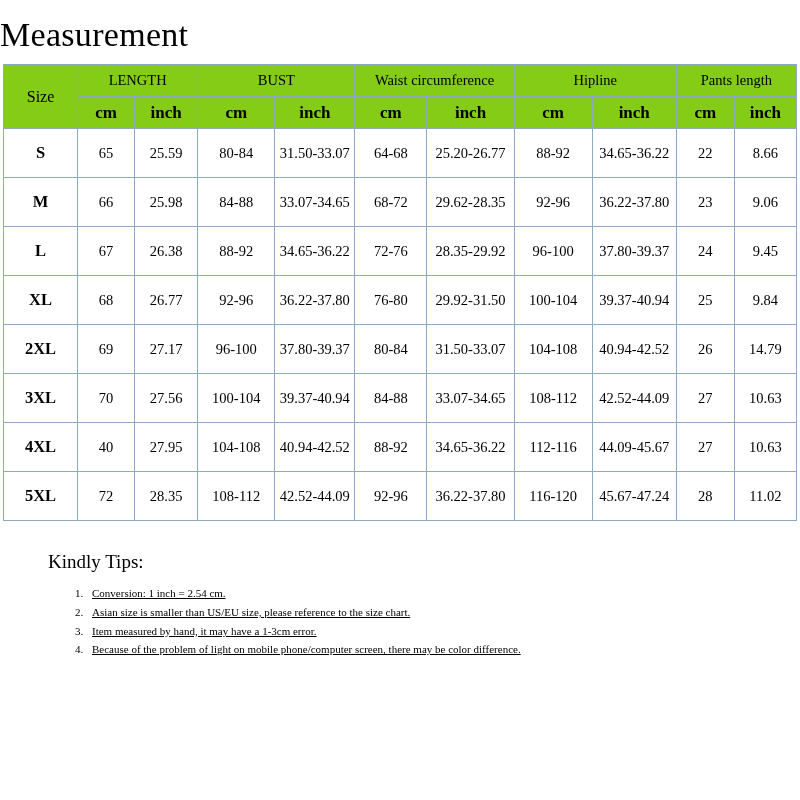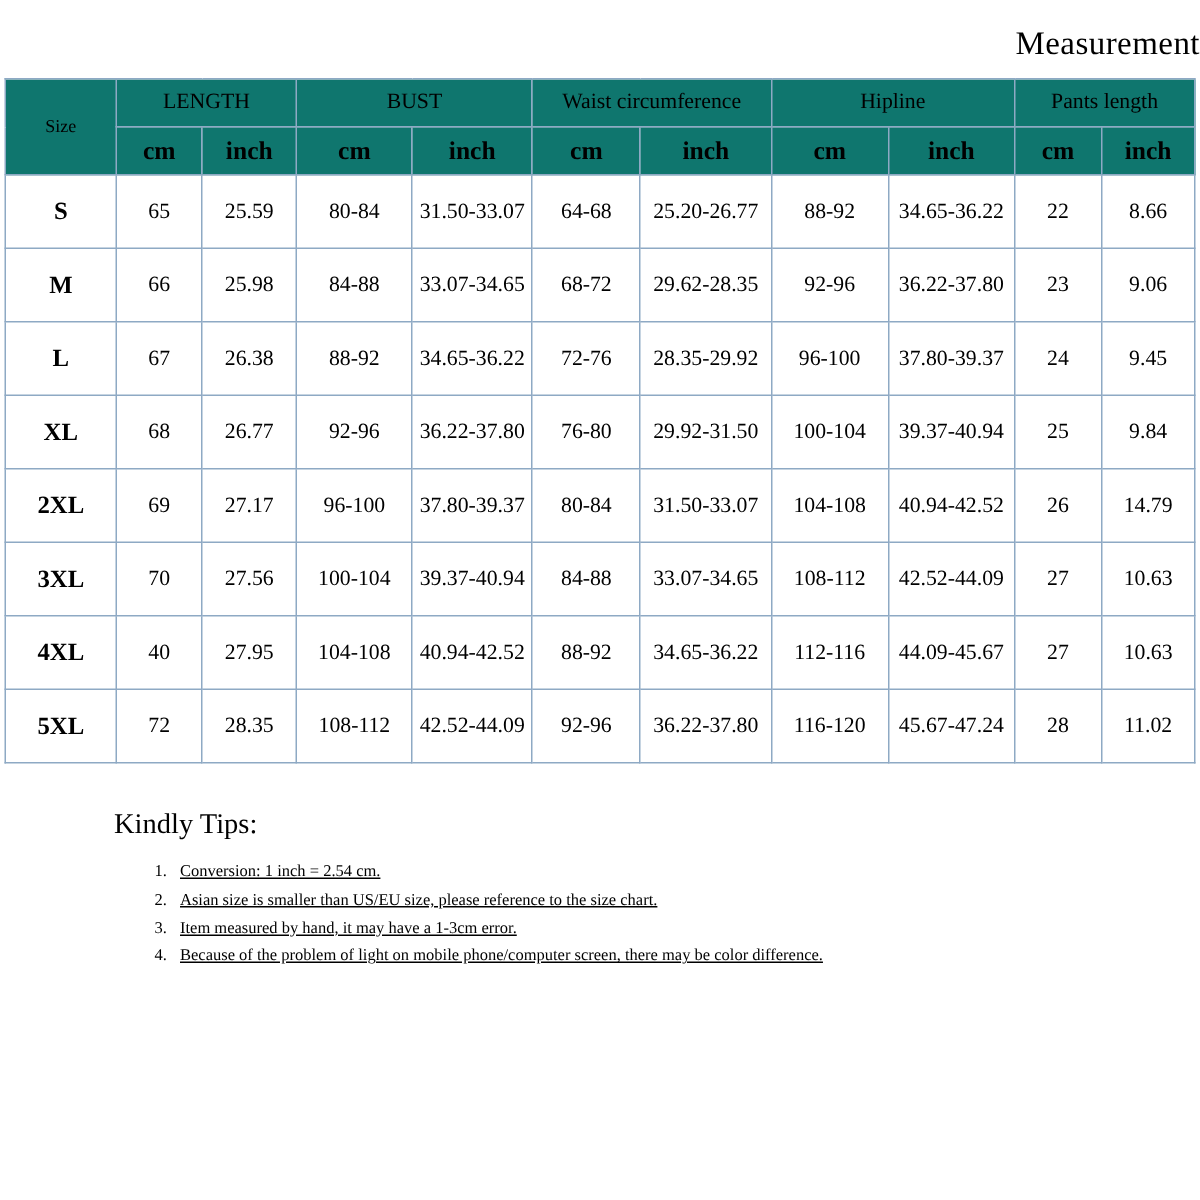--- a/index.html
+++ b/index.html
@@ -14,56 +14,56 @@
     color: #000000;
     overflow: hidden;
   }
   .page {
     position: relative;
     width: 800px;
     height: 800px;
     box-sizing: border-box;
   }
   .title {
-    text-align: right;
-    font-size: 22px;
+    text-align: left;
+    font-size: 34px;
     font-weight: normal;
     letter-spacing: 0.3px;
     padding-top: 16px;
     padding-bottom: 10px;
   }
   table.measure {
     border-collapse: collapse;
     width: 794px;
     margin: 0 auto;
     table-layout: fixed;
   }
   table.measure td, table.measure th {
     border: 1px solid #8ea9c4;
     text-align: center;
     vertical-align: middle;
     font-size: 14.5px;
     font-weight: normal;
     padding: 0;
   }
   thead th {
-    background: #0f766e;
+    background: #84cc16;
     font-weight: bold;
     font-size: 15px;
   }
   thead th.subhdr {
     font-size: 17px;
     font-weight: bold;
     height: 31px;
   }
   thead th.grouphdr {
     height: 31px;
   }
   thead th.sizehdr {
-    font-size: 12px;
+    font-size: 16px;
   }
   tbody td {
     height: 48px;
     background: #ffffff;
   }
   tbody td.sizecell {
     font-weight: bold;
     font-size: 16.5px;
   }
   
@@ -73,21 +73,21 @@
   col.c-bust-cm{ width: 77px; }
   col.c-bust-in{ width: 80px; }
   col.c-wai-cm { width: 72px; }
   col.c-wai-in { width: 87px; }
   col.c-hip-cm { width: 78px; }
   col.c-hip-in { width: 84px; }
   col.c-pan-cm { width: 58px; }
   col.c-pan-in { width: 62px; }
 
   .tips {
-    margin: 30px 0 0 76px;
+    margin: 30px 0 0 48px;
   }
   .tips-title {
     font-size: 19px;
     margin-bottom: 12px;
   }
   ol.tips-list {
     margin: 0;
     padding-left: 38px;
     font-size: 11px;
     line-height: 1.62;

